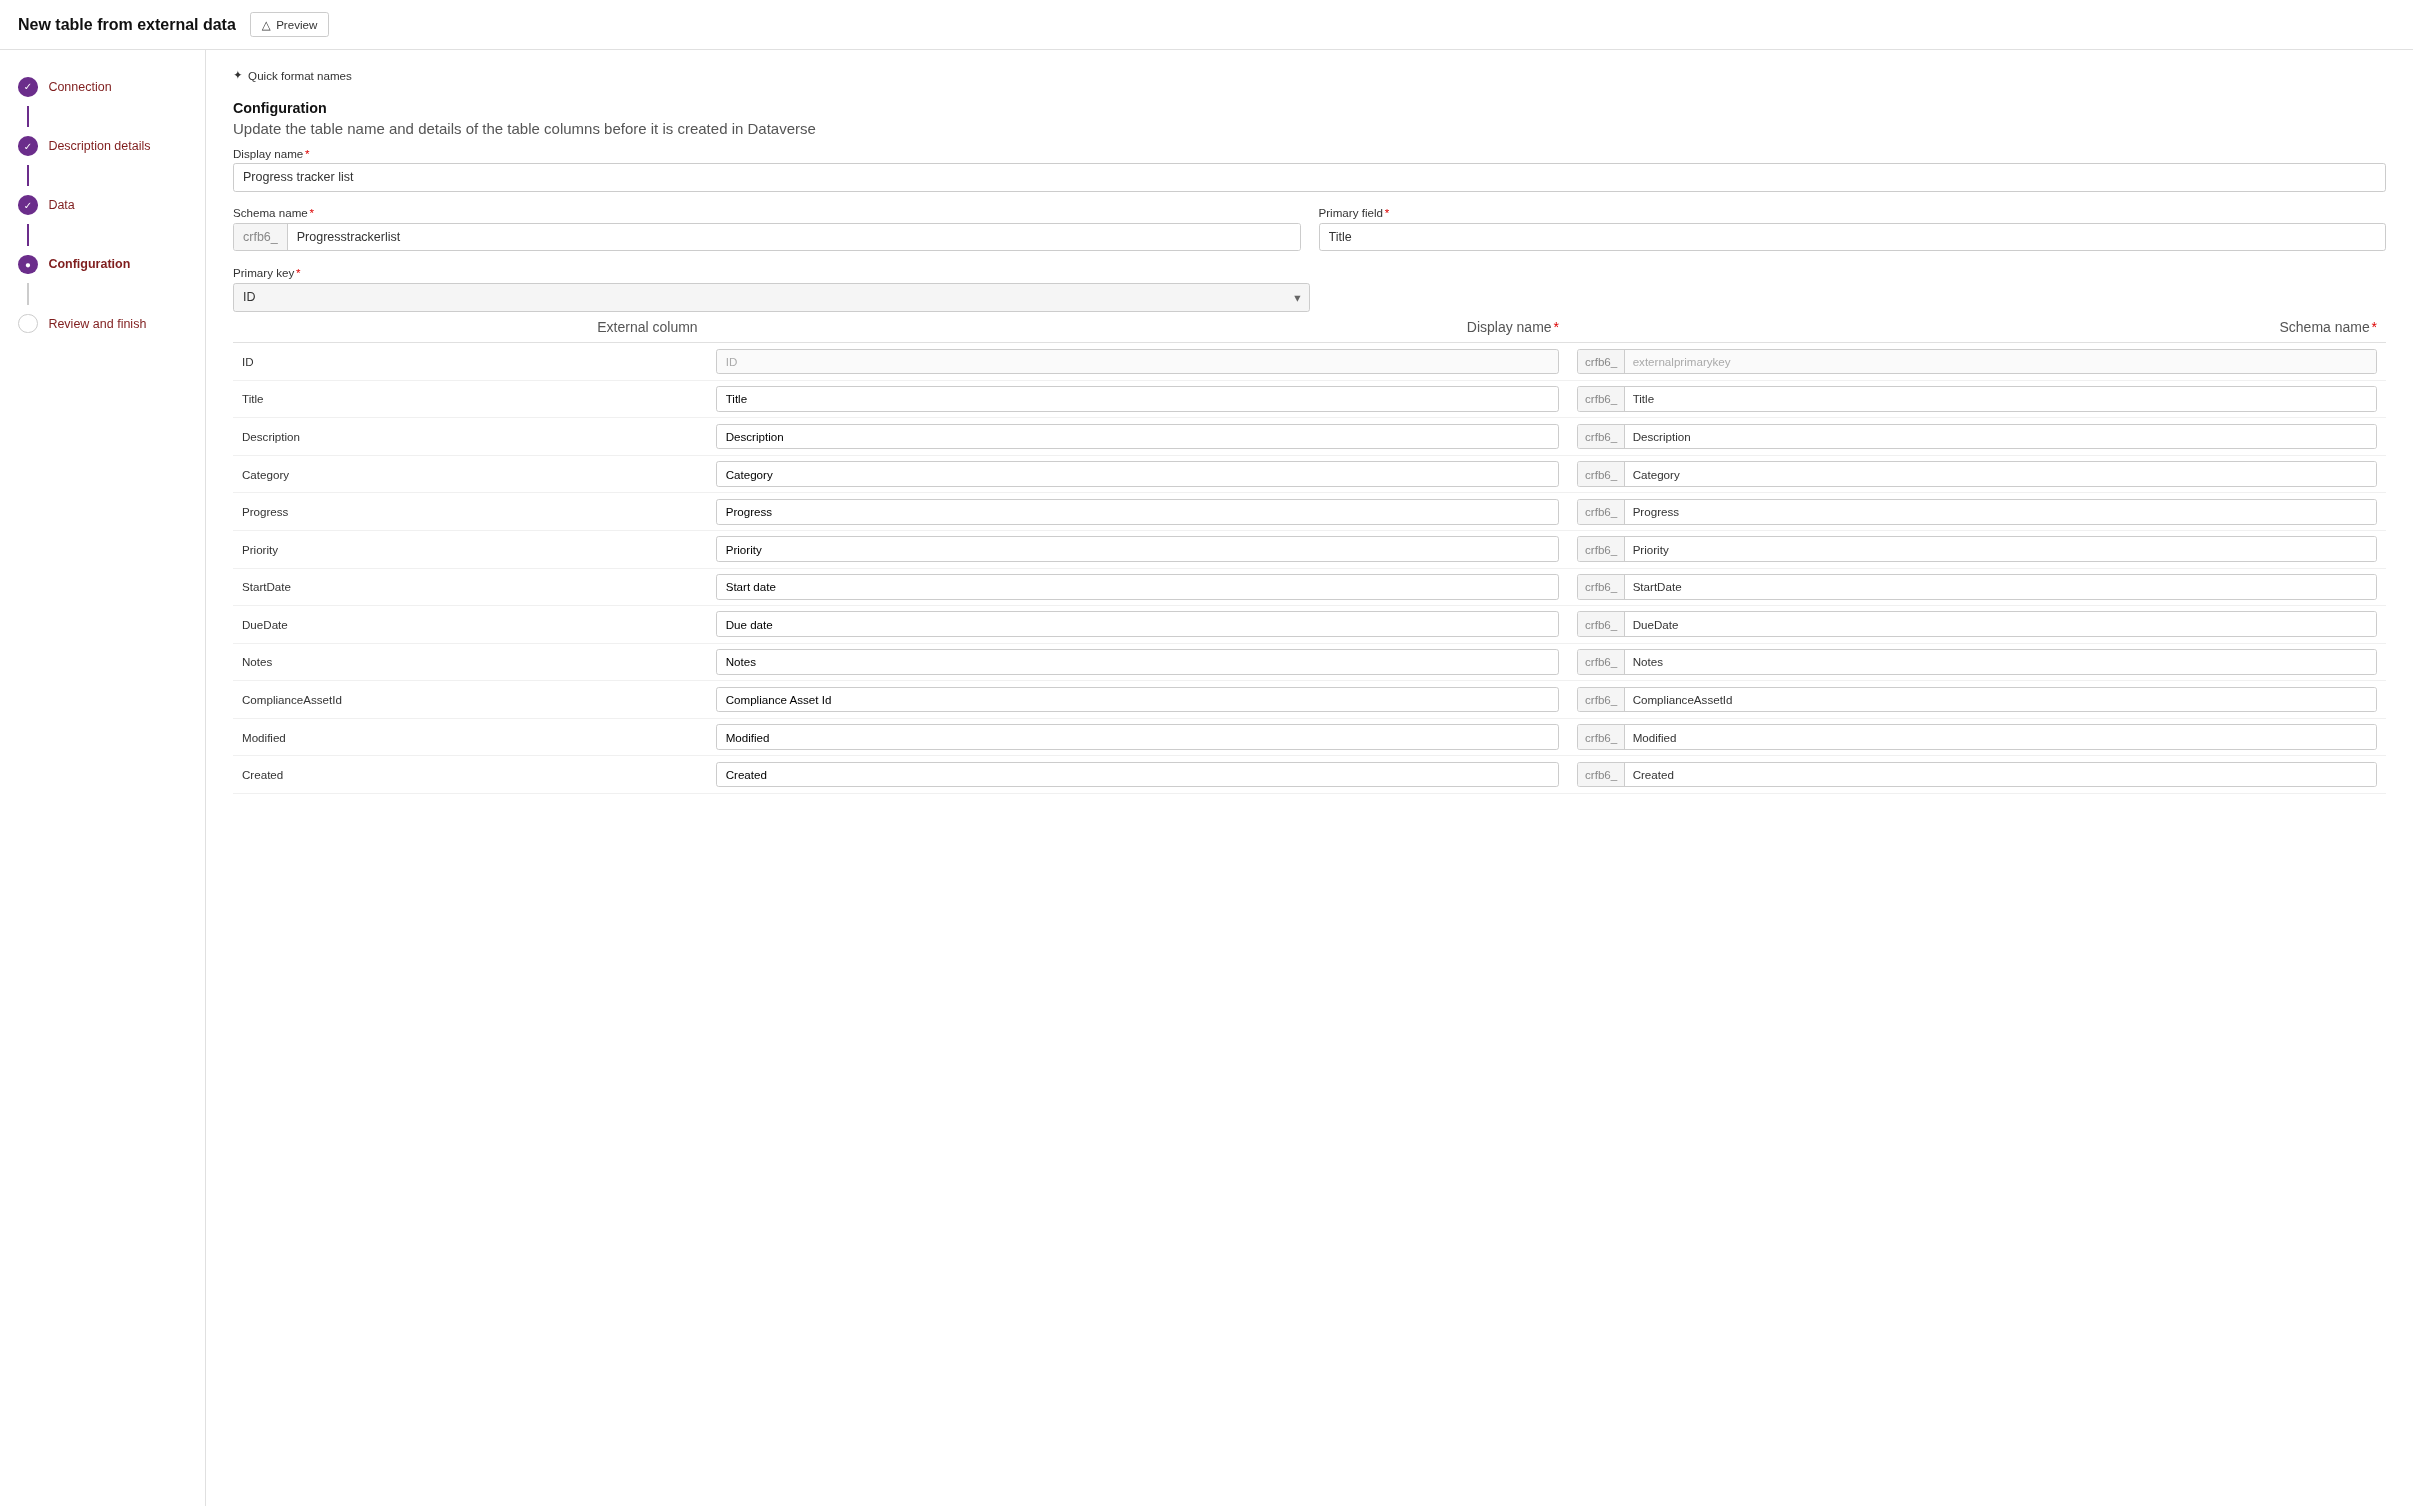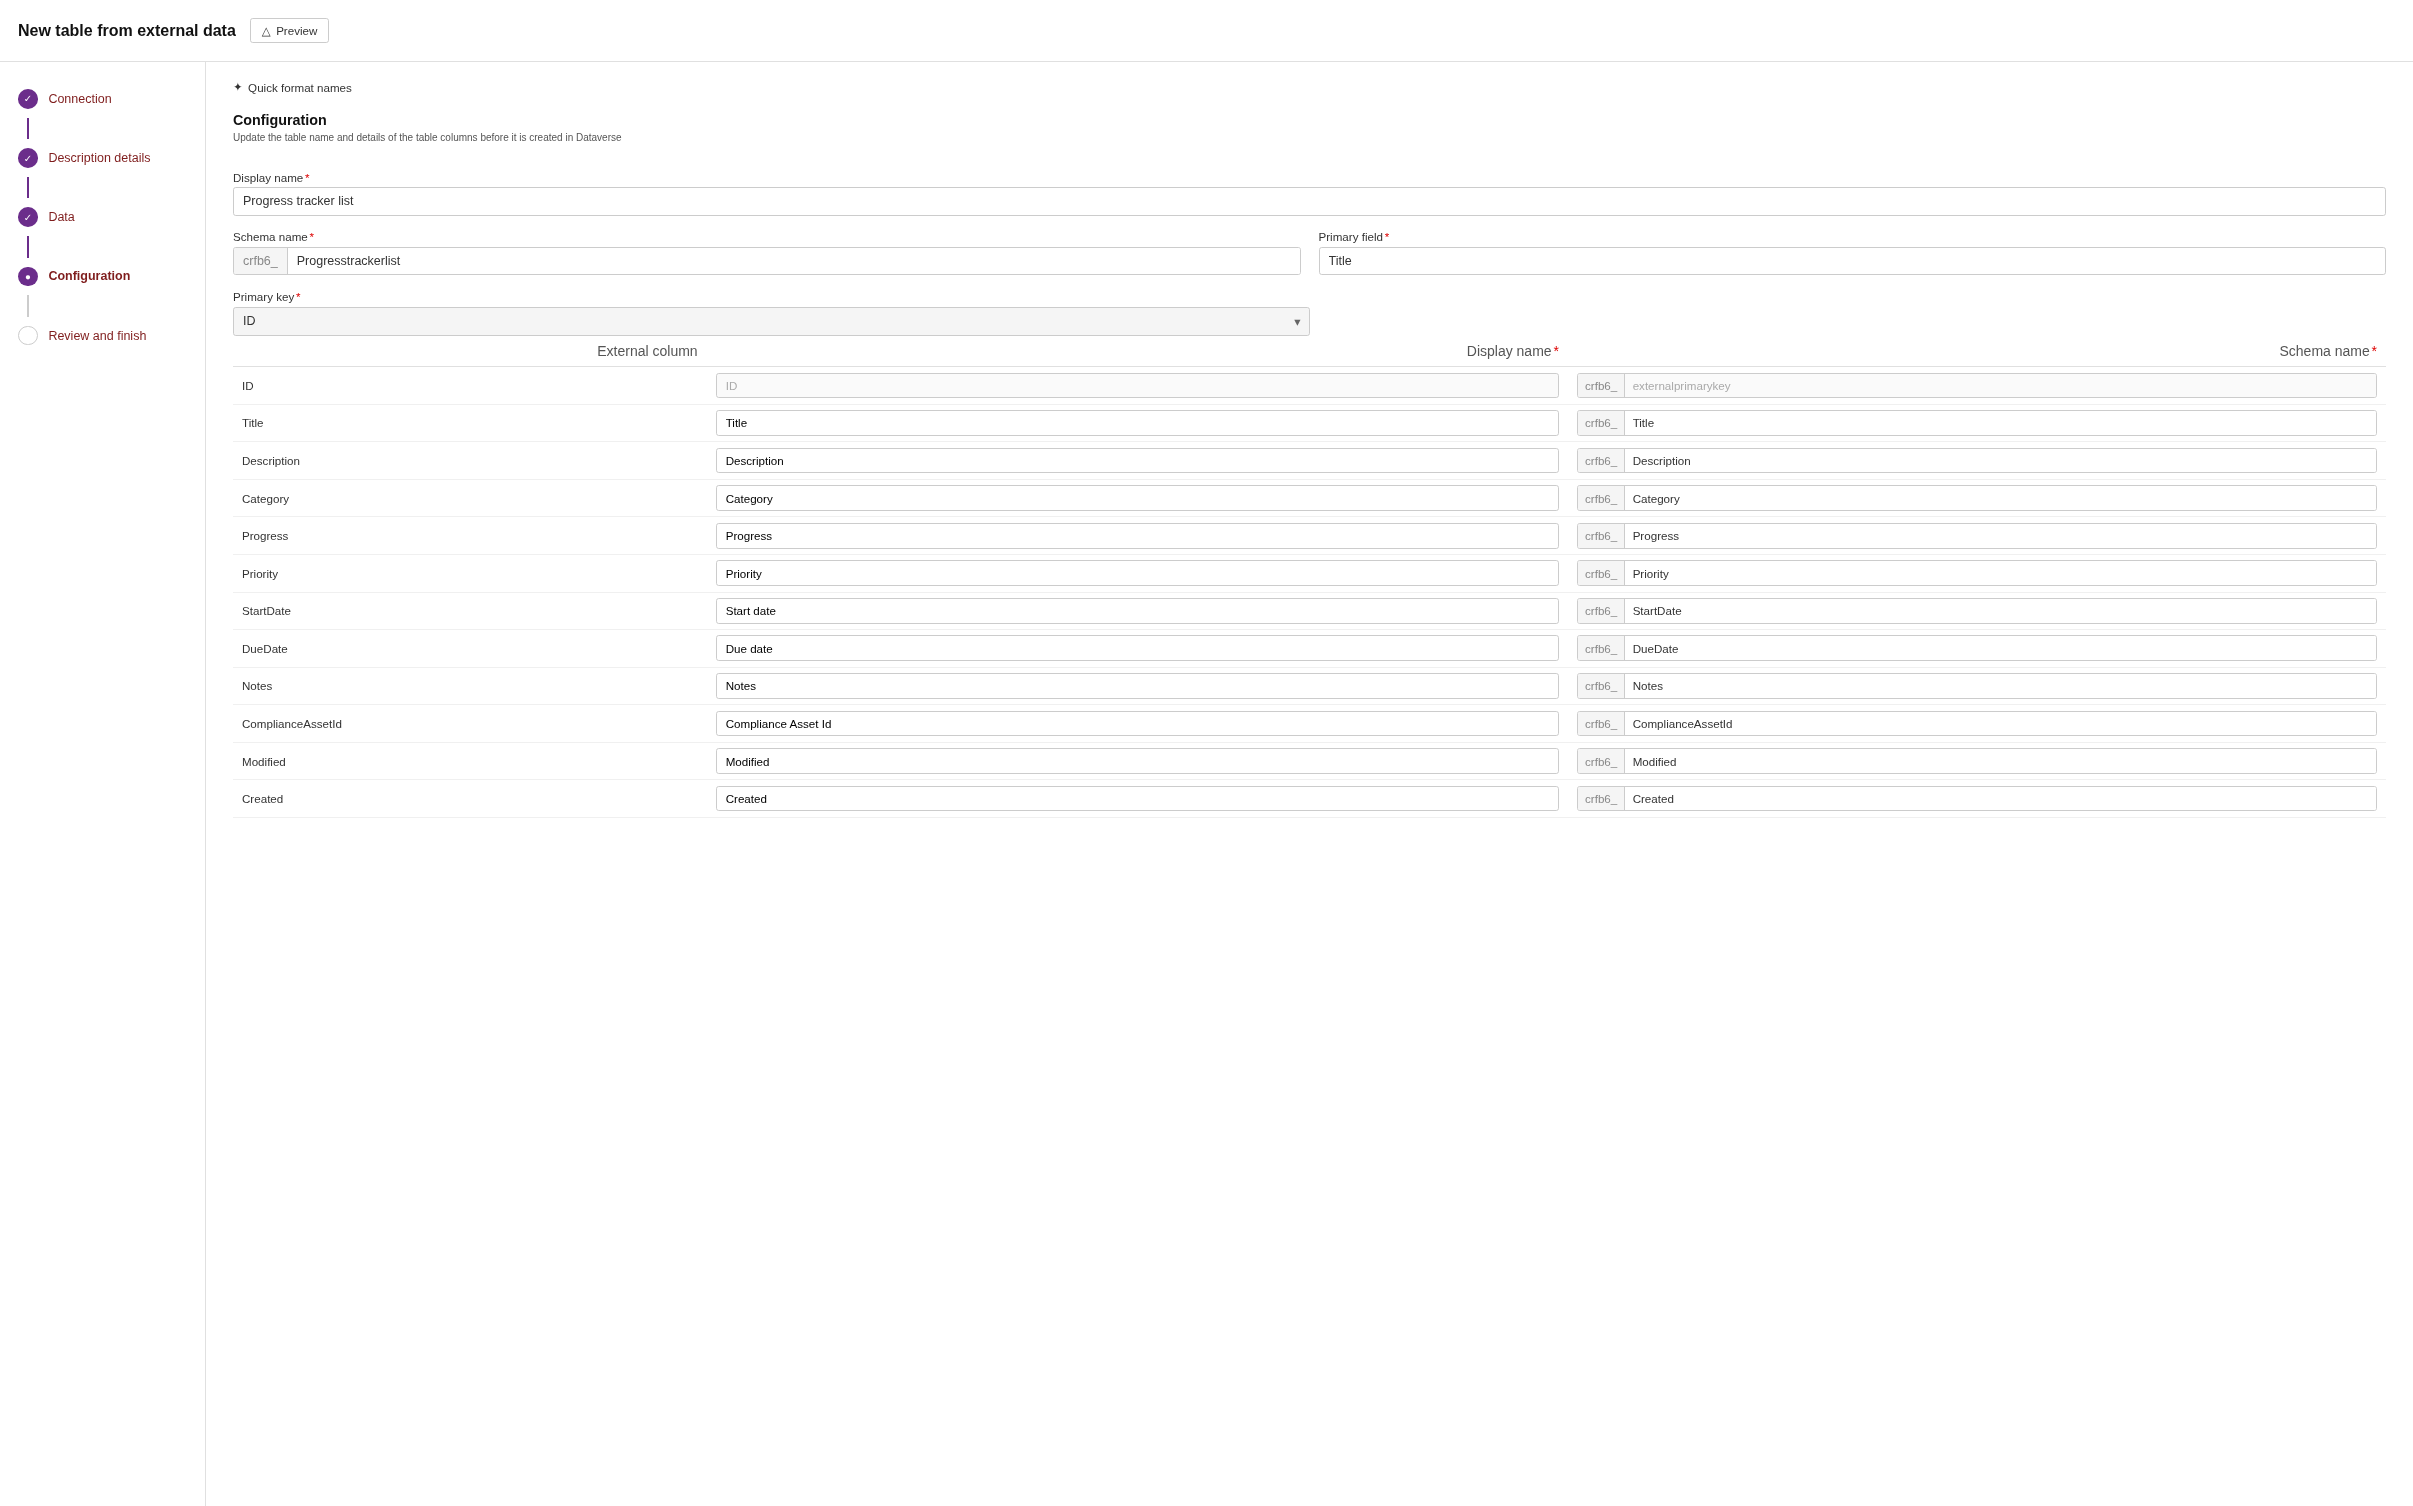--- a/index.html
+++ b/index.html
@@ -1,21 +1,21 @@
 <!DOCTYPE html>
 <html style="font-size:14.3px"><head>
   <meta charset="utf-8">
   <style>
     * { box-sizing: border-box; margin: 0; padding: 0; }
     body { font-family: 'Segoe UI', Arial, sans-serif; font-size: 12.5px; color: #333; background: #fff; }
 
     .header {
       display: flex;
       align-items: center;
-      padding: 18px 18px;
+      padding: 12px 18px;
       border-bottom: 0.9px solid #e0e0e0;
       gap: 14.3px;
     }
     .header-title {
       font-size: 16px;
       font-weight: 600;
       color: #111;
     }
     .preview-btn {
       display: flex;
@@ -109,23 +109,23 @@
       margin-bottom: 18px;
     }
 
     .section-title {
       font-size: 14.3px;
       font-weight: 600;
       color: #111;
       margin-bottom: 3.6px;
     }
     .section-desc {
-      font-size: 10px;
+      font-size: 15px;
       color: #555;
-      margin-bottom: 28px;
+      margin-bottom: 10px;
     }
 
     .form-row {
       display: flex;
       gap: 18px;
       margin-bottom: 14.3px;
     }
     .form-group {
       flex: 1;
       display: flex;

